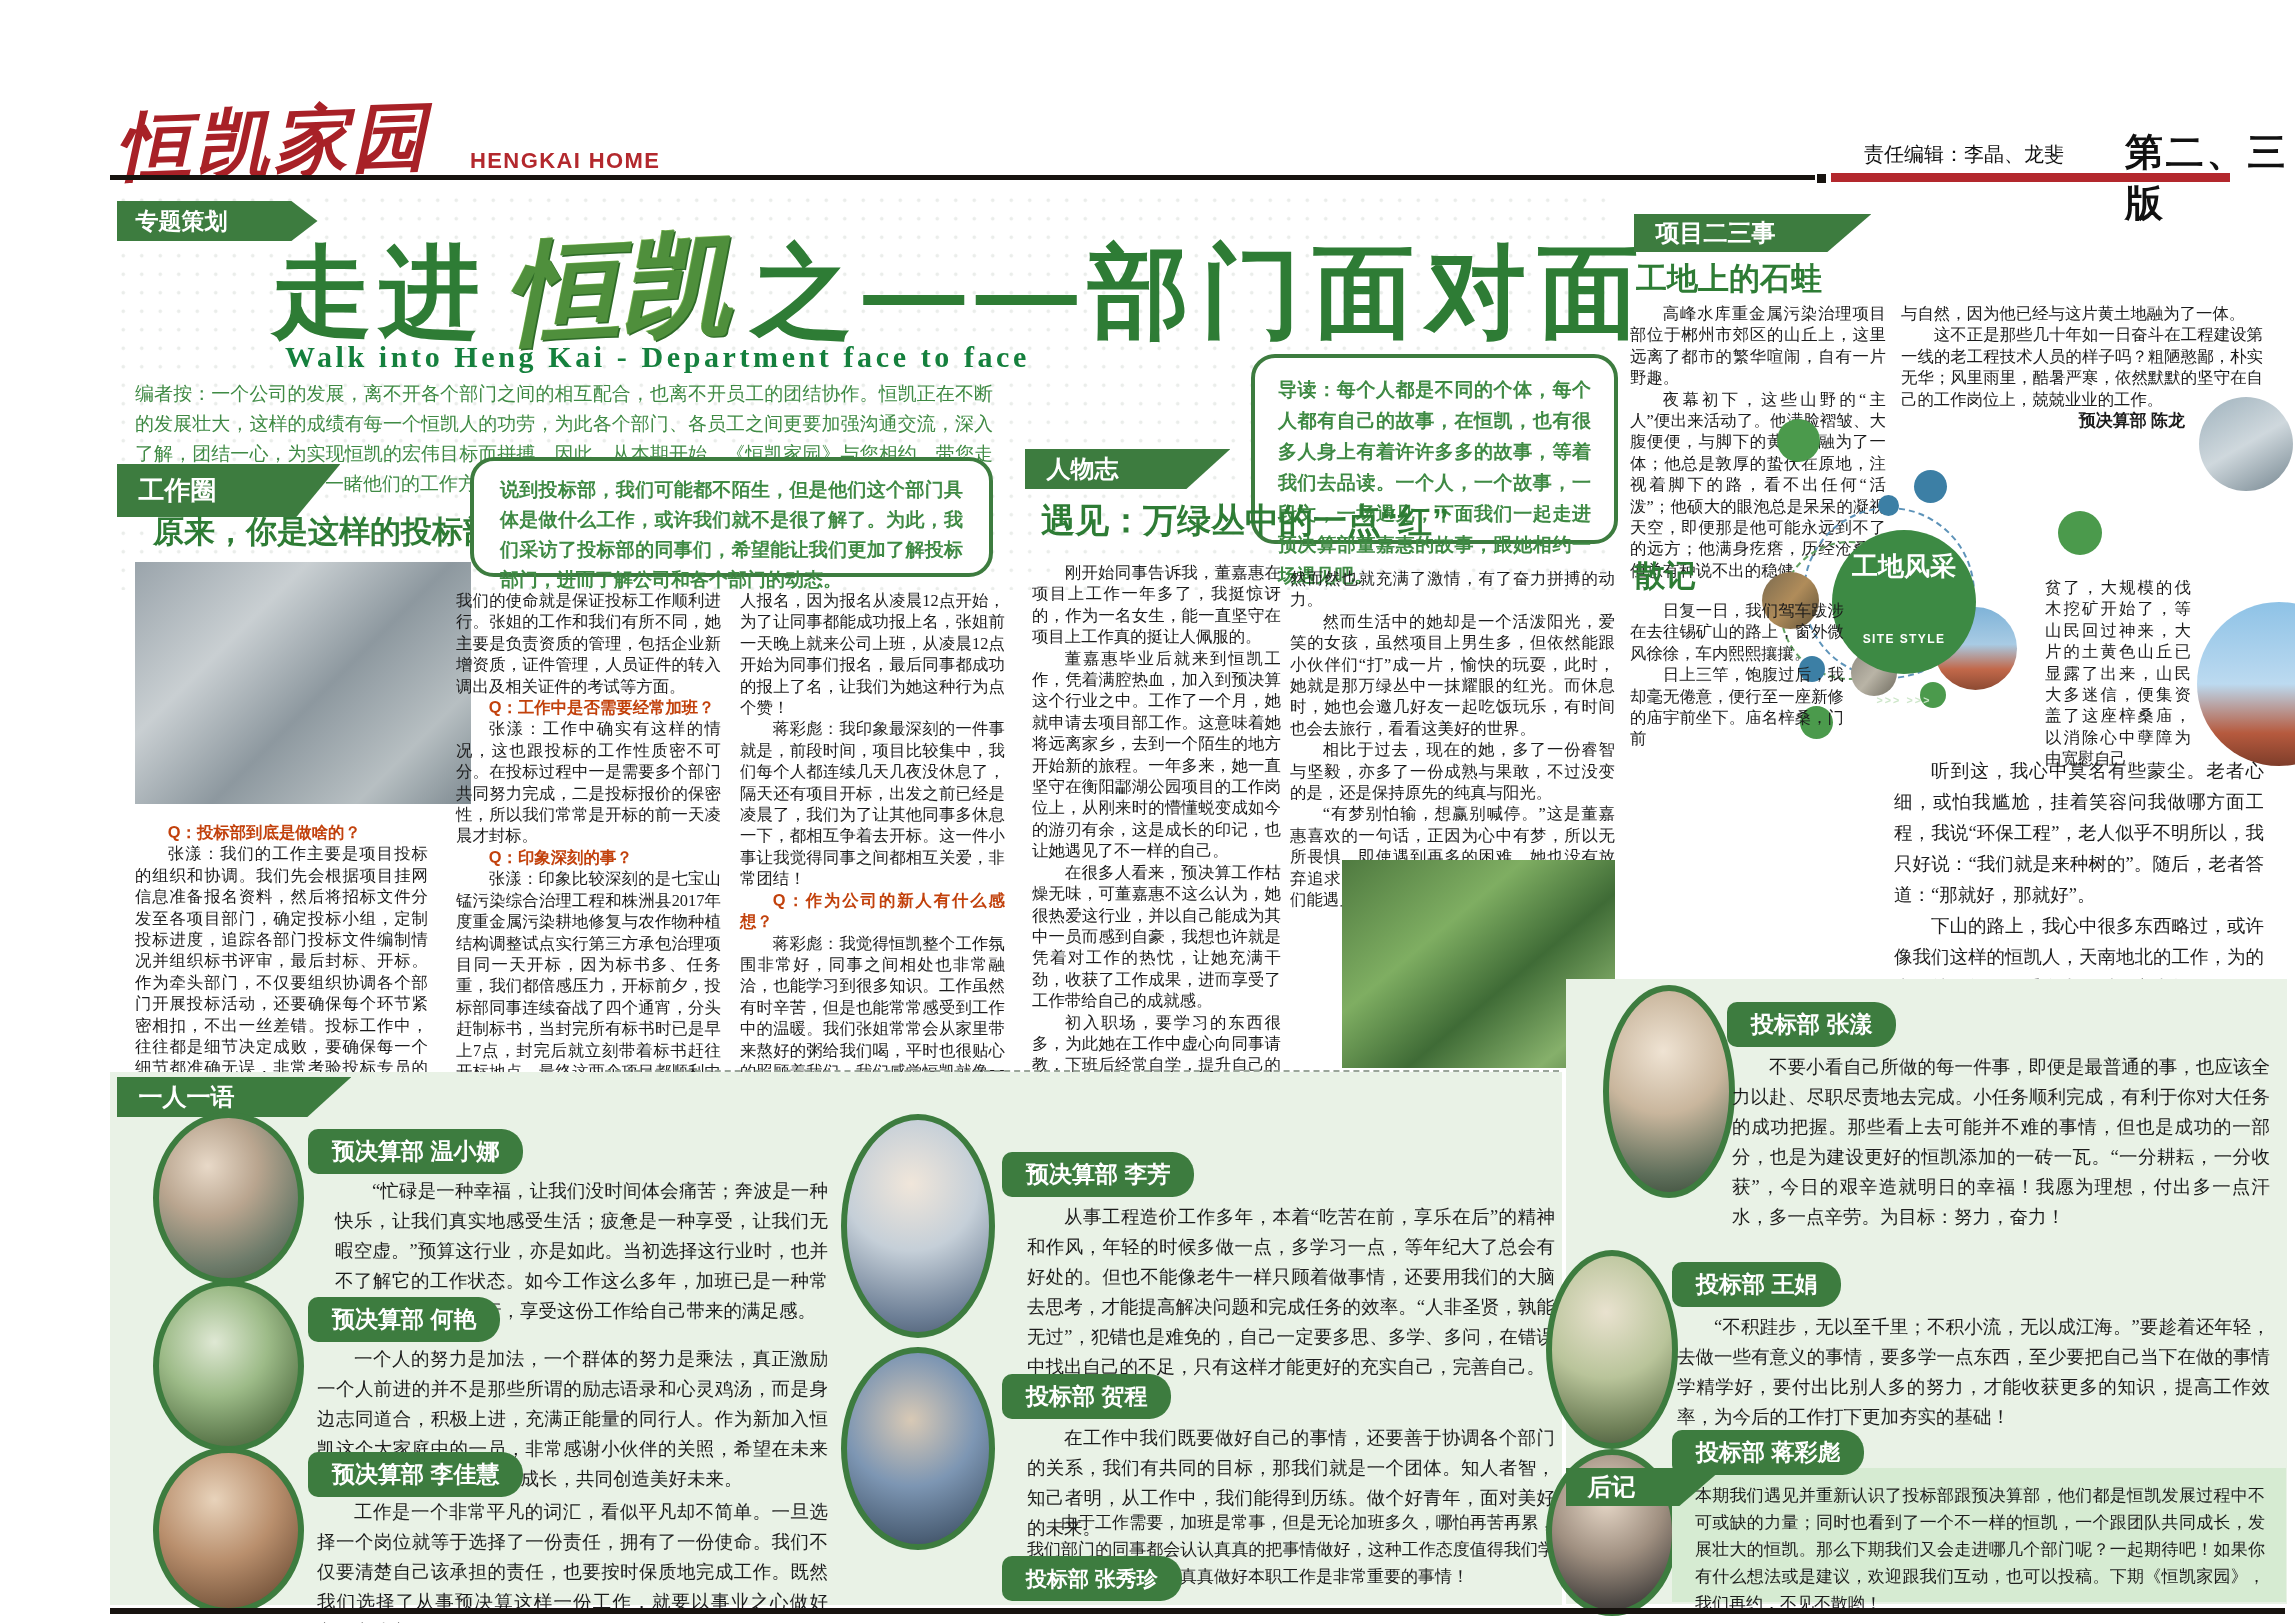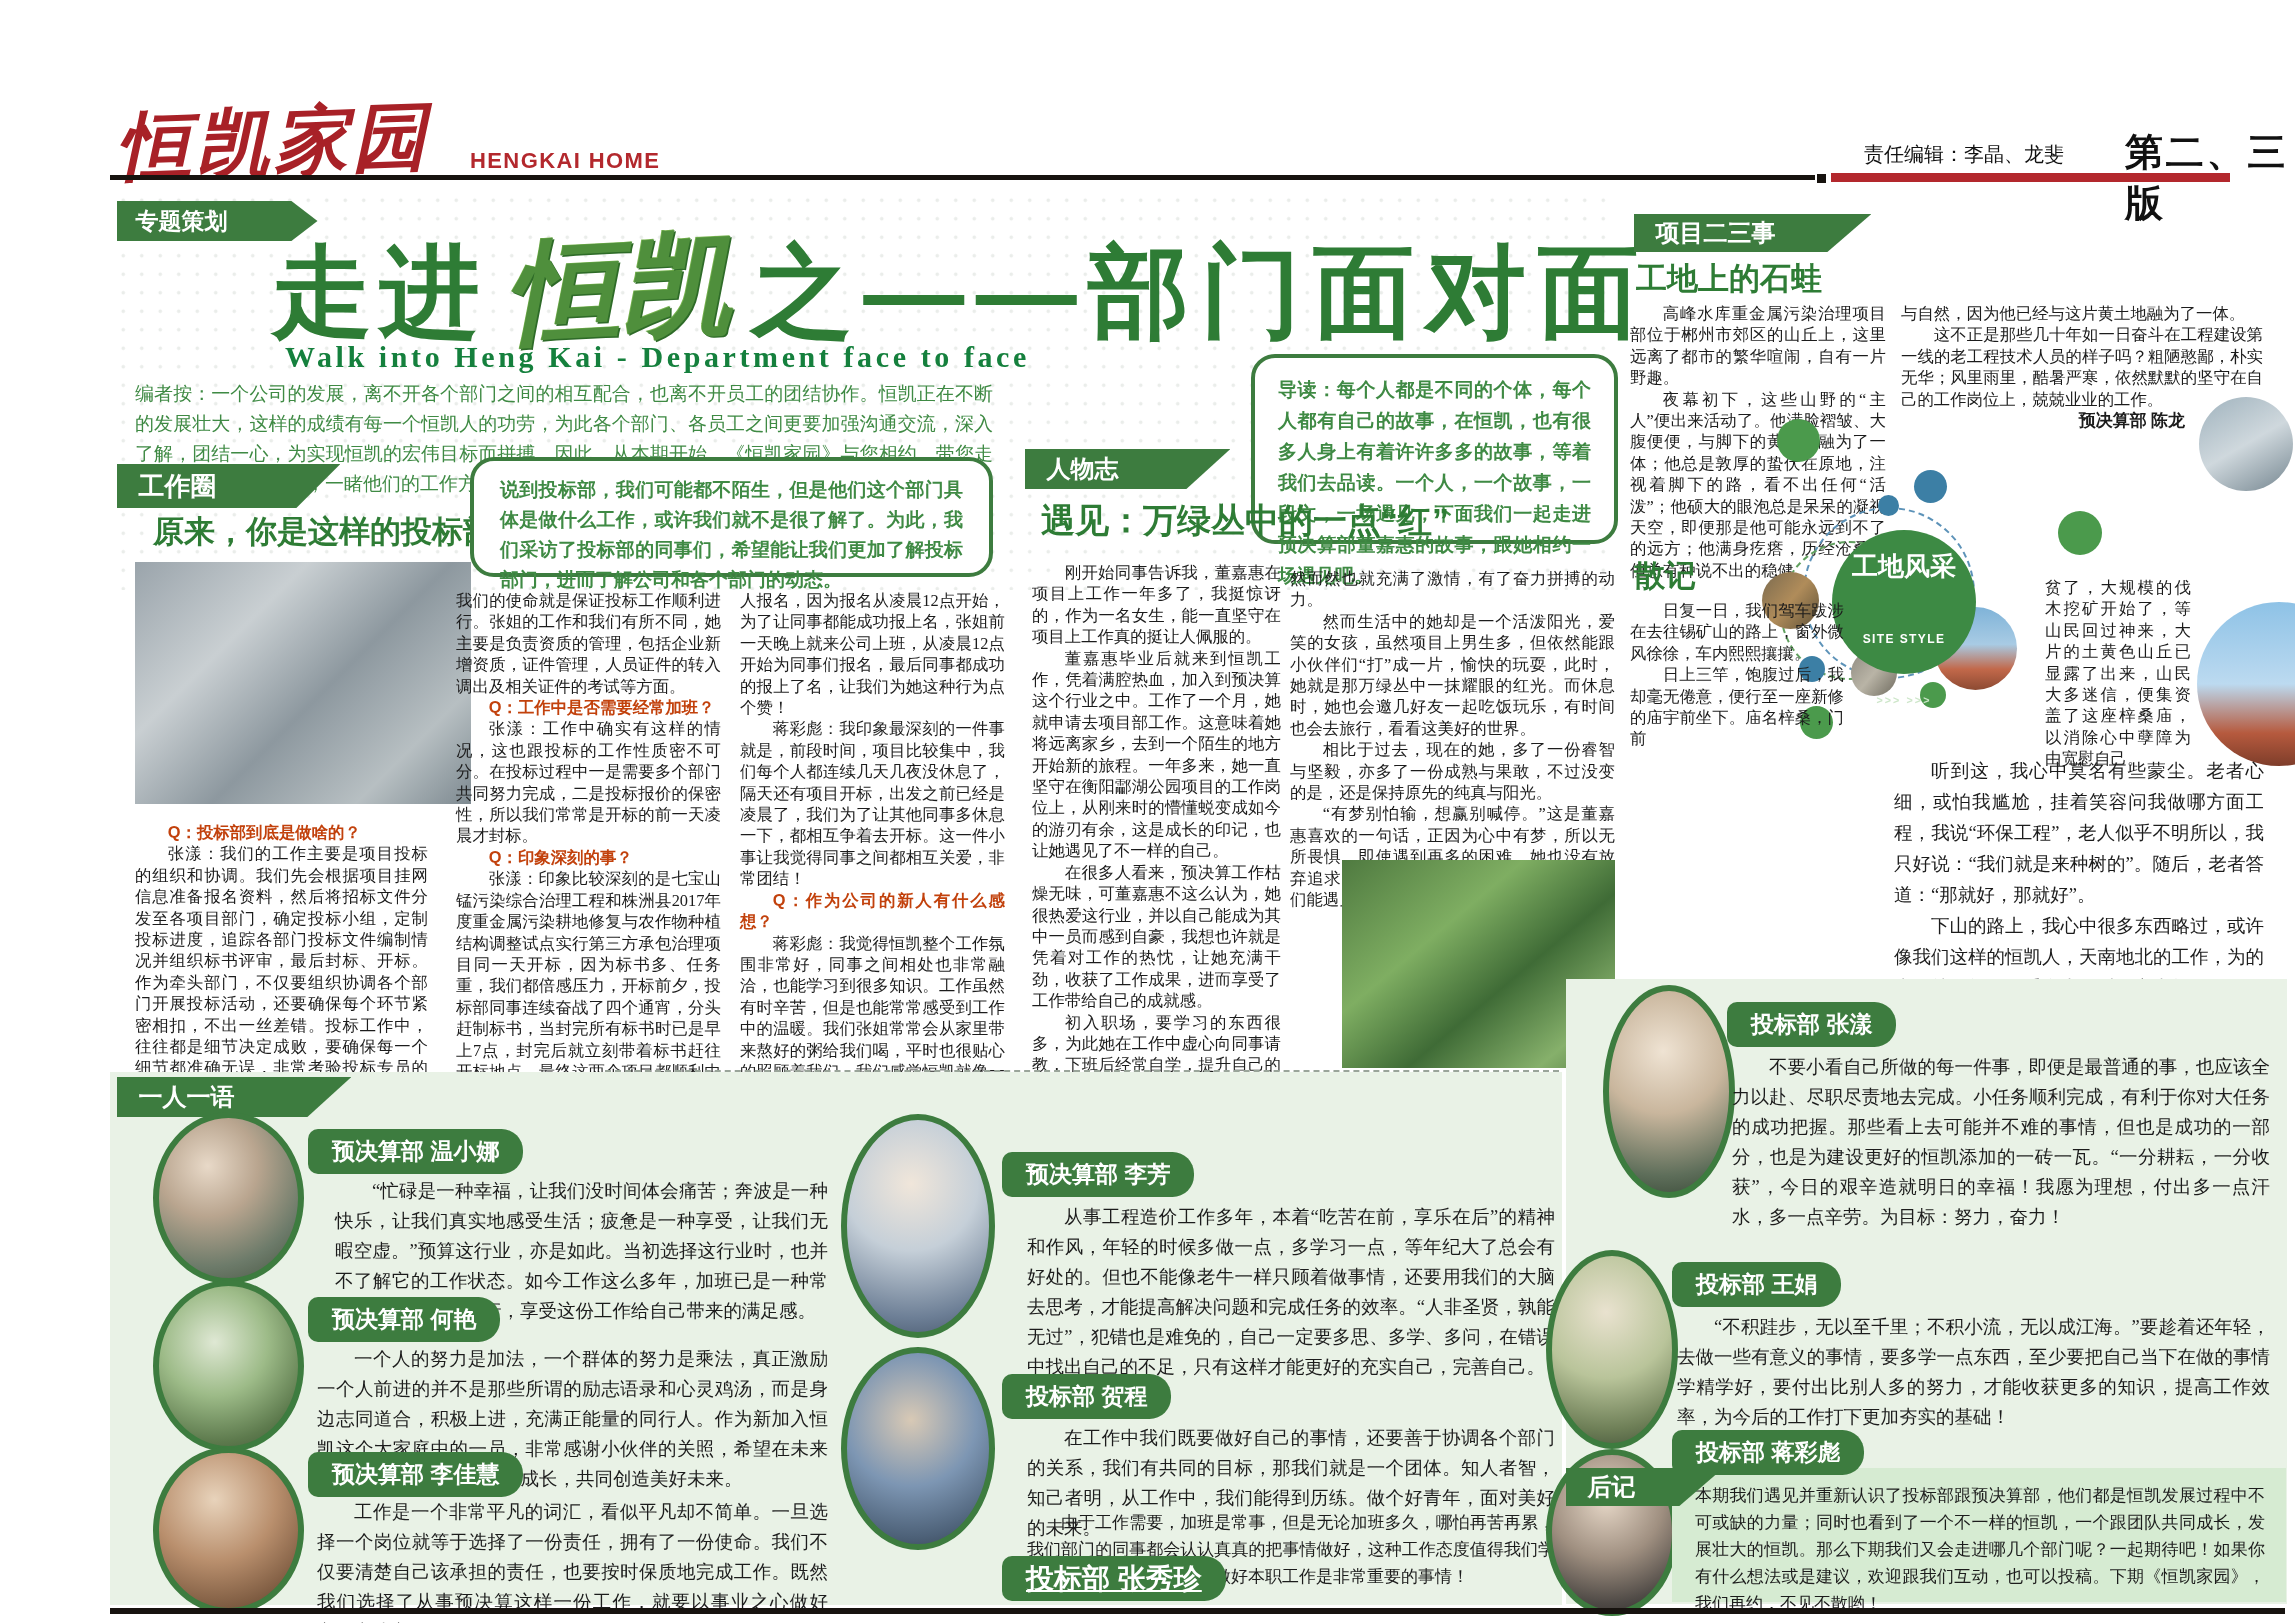--- a/index.html
+++ b/index.html
@@ -70,21 +70,21 @@
   </div>
   <div class="abs" style="left:271px;top:214px;width:1111px;height:135px;white-space:nowrap;">
     <span class="h-green" style="font-size:101px;letter-spacing:7.1px;">走进</span>
     <span class="grass" style="font-size:112px;margin:0 17px;">恒凯</span>
     <span class="h-green" style="font-size:101px;letter-spacing:11.4px;">之——部门面对面</span>
   </div>
   <div class="abs" style="left:285px;top:340px;font-family:'Liberation Serif',serif;font-weight:bold;font-size:30px;color:#15803d;letter-spacing:3.6px;">Walk into Heng Kai - Department face to face</div>
 
   <div class="abs gtext" style="left:135px;top:379px;width:858px;font-size:19px;line-height:30px;text-align:justify;font-weight:normal;color:#3f8a44;">编者按：一个公司的发展，离不开各个部门之间的相互配合，也离不开员工的团结协作。恒凯正在不断的发展壮大，这样的成绩有每一个恒凯人的功劳，为此各个部门、各员工之间更要加强沟通交流，深入了解，团结一心，为实现恒凯的宏伟目标而拼搏。因此，从本期开始，《恒凯家园》与您相约，带您走进恒凯的一两个部门，一睹他们的工作方式与风采，让你了解一个不一样的恒凯。</div>
 
-  <div class="abs badge" style="left:117px;top:464px;width:171px;height:44px;font-size:26px;">
+  <div class="abs badge" style="left:117px;top:464px;width:171px;height:53px;font-size:26px;">
     <span>工作圈</span>
   </div>
   <div class="abs h-green" style="left:153px;top:511px;font-size:31px;">原来，你是这样的投标部！</div>
 
   <div class="abs green-box" style="left:470px;top:457px;width:463px;height:84px;padding:14.2px 26px;font-size:19px;line-height:30px;text-align:justify;">说到投标部，我们可能都不陌生，但是他们这个部门具体是做什么工作，或许我们就不是很了解了。为此，我们采访了投标部的同事们，希望能让我们更加了解投标部门，进而了解公司和各个部门的动态。</div>
 
   <div class="abs photo" style="left:135px;top:562px;width:336px;height:242px;"></div>
 
   <div class="abs body-col" style="left:135px;top:822px;width:293px;">
     <p class="q">Q：投标部到底是做啥的？</p>
@@ -228,21 +228,21 @@
     </div>
 
   <div class="abs avatar" style="left:841px;top:1347px;width:142px;height:191px;background:radial-gradient(circle at 45% 35%,#d8c9b5 0%,#7d96b3 45%,#4d6178 80%,#333f4e 100%);"></div>
   <div class="abs pill" style="left:1002px;top:1374px;height:37px;font-size:23px;">
       <span>投标部 贺程</span>
     </div>
   <div class="abs prof-text" style="left:1027px;top:1423px;width:528px;">
       <p>在工作中我们既要做好自己的事情，还要善于协调各个部门的关系，我们有共同的目标，那我们就是一个团体。知人者智，知己者明，从工作中，我们能得到历练。做个好青年，面对美好的未来。</p>
     </div>
 
-  <div class="abs pill" style="left:1002px;top:1556px;height:37px;font-size:28px;z-index:2;text-decoration:underline;">
+  <div class="abs pill" style="left:1002px;top:1556px;height:37px;font-size:21px;z-index:2;">
       <span>投标部 张秀珍</span>
     </div>
   <div class="abs prof-text" style="left:1027px;top:1509px;width:528px;font-size:17px;line-height:27px;">
       <p>由于工作需要，加班是常事，但是无论加班多久，哪怕再苦再累，我们部门的同事都会认认真真的把事情做好，这种工作态度值得我们学习。踏踏实实，认认真真做好本职工作是非常重要的事情！</p>
     </div>
 
   <div class="abs avatar" style="left:1603px;top:985px;width:120px;height:201px;background:radial-gradient(circle at 45% 30%,#efe3d3 0%,#c9b69d 40%,#5e6e5a 80%,#3a4a38 100%);"></div>
   <div class="abs pill" style="left:1727px;top:1002px;height:37px;font-size:23px;">
       <span>投标部 张漾</span>
     </div>

